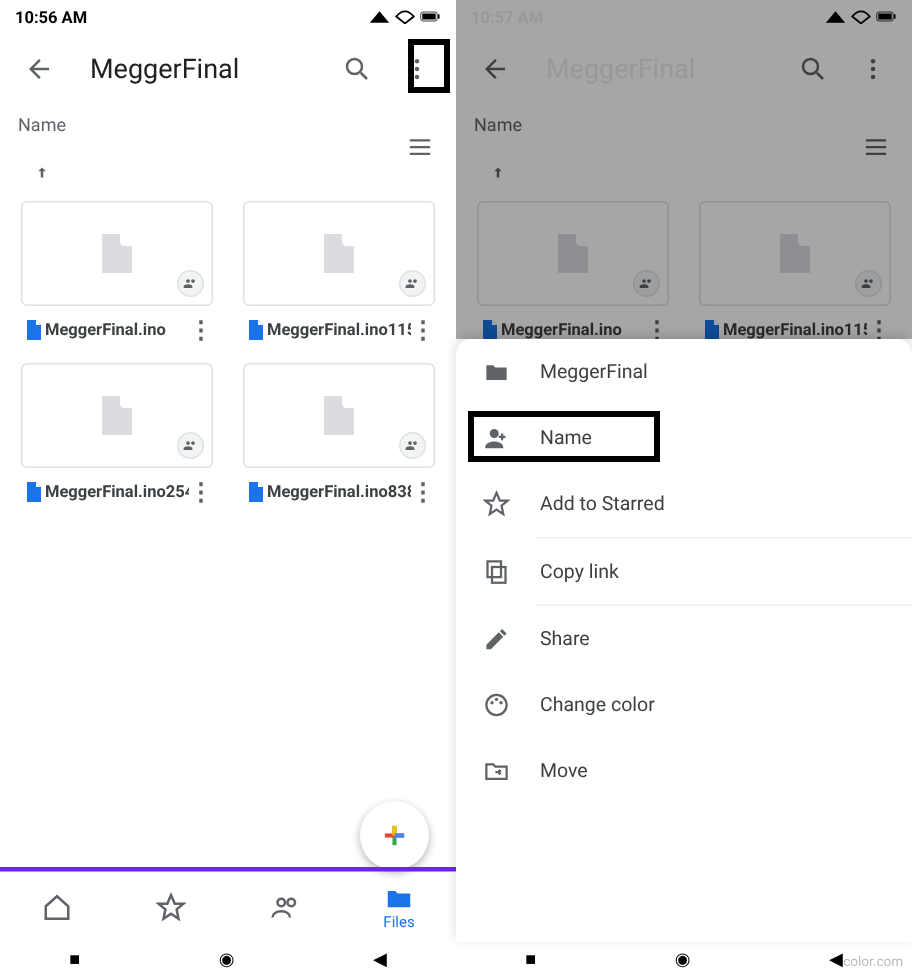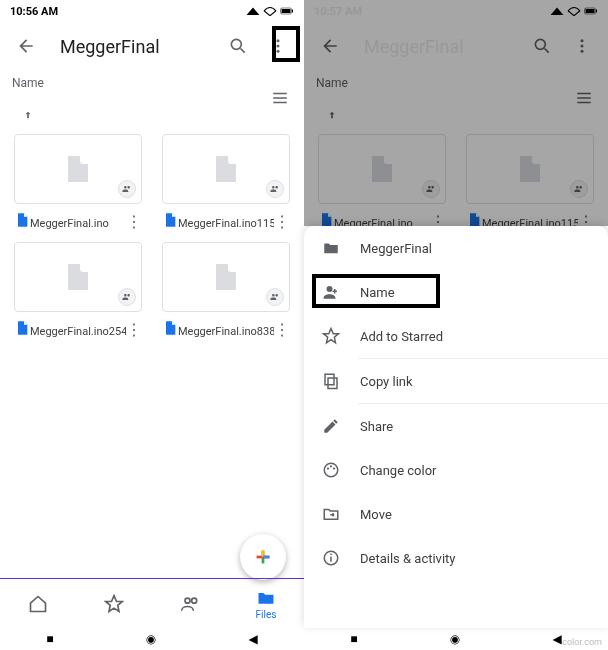--- a/index.html
+++ b/index.html
@@ -16,26 +16,26 @@
   .icon-btn { width:40px; height:40px; display:flex; align-items:center; justify-content:center; color:#5f6368; }
   .subhead { display:flex; align-items:center; justify-content:space-between; padding:6px 12px 2px; font-size:12px; color:#5f6368;}
   .subhead .sort { display:flex; align-items:center; gap:20px;flex-direction:column;}
   .grid { display:flex; flex-wrap:wrap; padding: 6px 4px; gap:0; }
   .tile { width: 50%; padding: 6px 10px; }
   .thumb { height:70px; border:1px solid #e0e0e0; border-radius:4px; display:flex; align-items:center; justify-content:center; position:relative; background:#fff;}
   .thumb .page { width:20px; height:26px; background:#dadce0; position:relative;}
   .thumb .page::after{content:'';position:absolute;top:0;right:0;width:8px;height:8px;background:#fff;border-bottom-left-radius:3px;}
   .thumb .badge{position:absolute;right:5px;bottom:5px;width:18px;height:18px;border-radius:50%;background:#f1f3f4;display:flex;align-items:center;justify-content:center;border:1px solid #e0e0e0;}
   .thumb .badge svg{width:10px;height:10px;fill:#5f6368;}
-  .tile-row{display:flex;align-items:flex-end;margin-top:6px;gap:0;}
+  .tile-row{display:flex;align-items:center;margin-top:6px;gap:0;font-weight:bold;}
   .tile-row .docicon{width:16px;height:20px;}
   .tile-row .fname{flex:1;font-size:11px;color:#3c4043;line-height:1.2;max-height:26px;overflow:hidden;}
   .tile-row .more{color:#5f6368;width:16px;text-align:center;font-size:16px;line-height:1;}
   .fab{position:absolute;right:18px;bottom:70px;width:46px;height:46px;border-radius:50%;background:#fff;box-shadow:0 2px 6px rgba(0,0,0,0.3);display:flex;align-items:center;justify-content:center;}
-  .bottom-nav{position:absolute;bottom:22px;left:0;right:0;height:50px;display:flex;border-top:1px solid #6d28d9;}
+  .bottom-nav{position:absolute;bottom:22px;left:0;right:0;height:50px;display:flex;border-top:3px solid #6d28d9;}
   .bottom-nav .tab{flex:1;display:flex;flex-direction:column;align-items:center;justify-content:center;gap:1px;color:#5f6368;font-size:10px;}
   .bottom-nav .tab.active{color:#1a73e8;}
   .bottom-nav .tab.active .fcap{font-size:10px;}
   .sys-nav{position:absolute;bottom:0;left:0;right:0;height:22px;display:flex;align-items:center;justify-content:space-around;}
   .sys-nav span{font-size:12px;}
   .highlight-box{position:absolute;border:4px solid #000;}
   .hb1{top:26px;right:4px;width:28px;height:36px;}
   .hb2{top:274px;left:8px;width:128px;height:34px;}
   .sheet{position:absolute;top:226px;left:0;right:0;bottom:22px;background:#fff;border-top-left-radius:10px;border-top-right-radius:10px;overflow:hidden;box-shadow:0 -2px 8px rgba(0,0,0,0.15);}
   .sheet .row{display:flex;align-items:center;height:44px;padding:0 18px;gap:20px;font-size:13px;color:#3c4043;}
@@ -354,28 +354,20 @@
         <span>Change color</span>
       </div>
       <div class="row">
         <svg viewBox="0 0 24 24">
             <path d="M3 6h6l2 2h10v11H3z" fill="none" stroke="#5f6368" stroke-width="2"></path>
             <path d="M11 13h5m0 0l-2-2m2 2l-2 2" stroke="#5f6368" stroke-width="2" fill="none"></path>
           </svg>
         <span>Move</span>
       </div>
       <div class="row">
-        <svg viewBox="0 0 24 24">
-            <circle cx="12" cy="12" r="9" fill="none" stroke="#5f6368" stroke-width="2"></circle>
-            <rect x="11" y="10" width="2" height="7"></rect>
-            <rect x="11" y="6" width="2" height="2"></rect>
-          </svg>
-        <span>Details &amp; activity</span>
-      </div>
-      <div class="row">
         
         
       </div>
 
     </div>
 
     <div class="sys-nav">
       <span>■</span>
         <span>◉</span>
         <span>◀</span>

